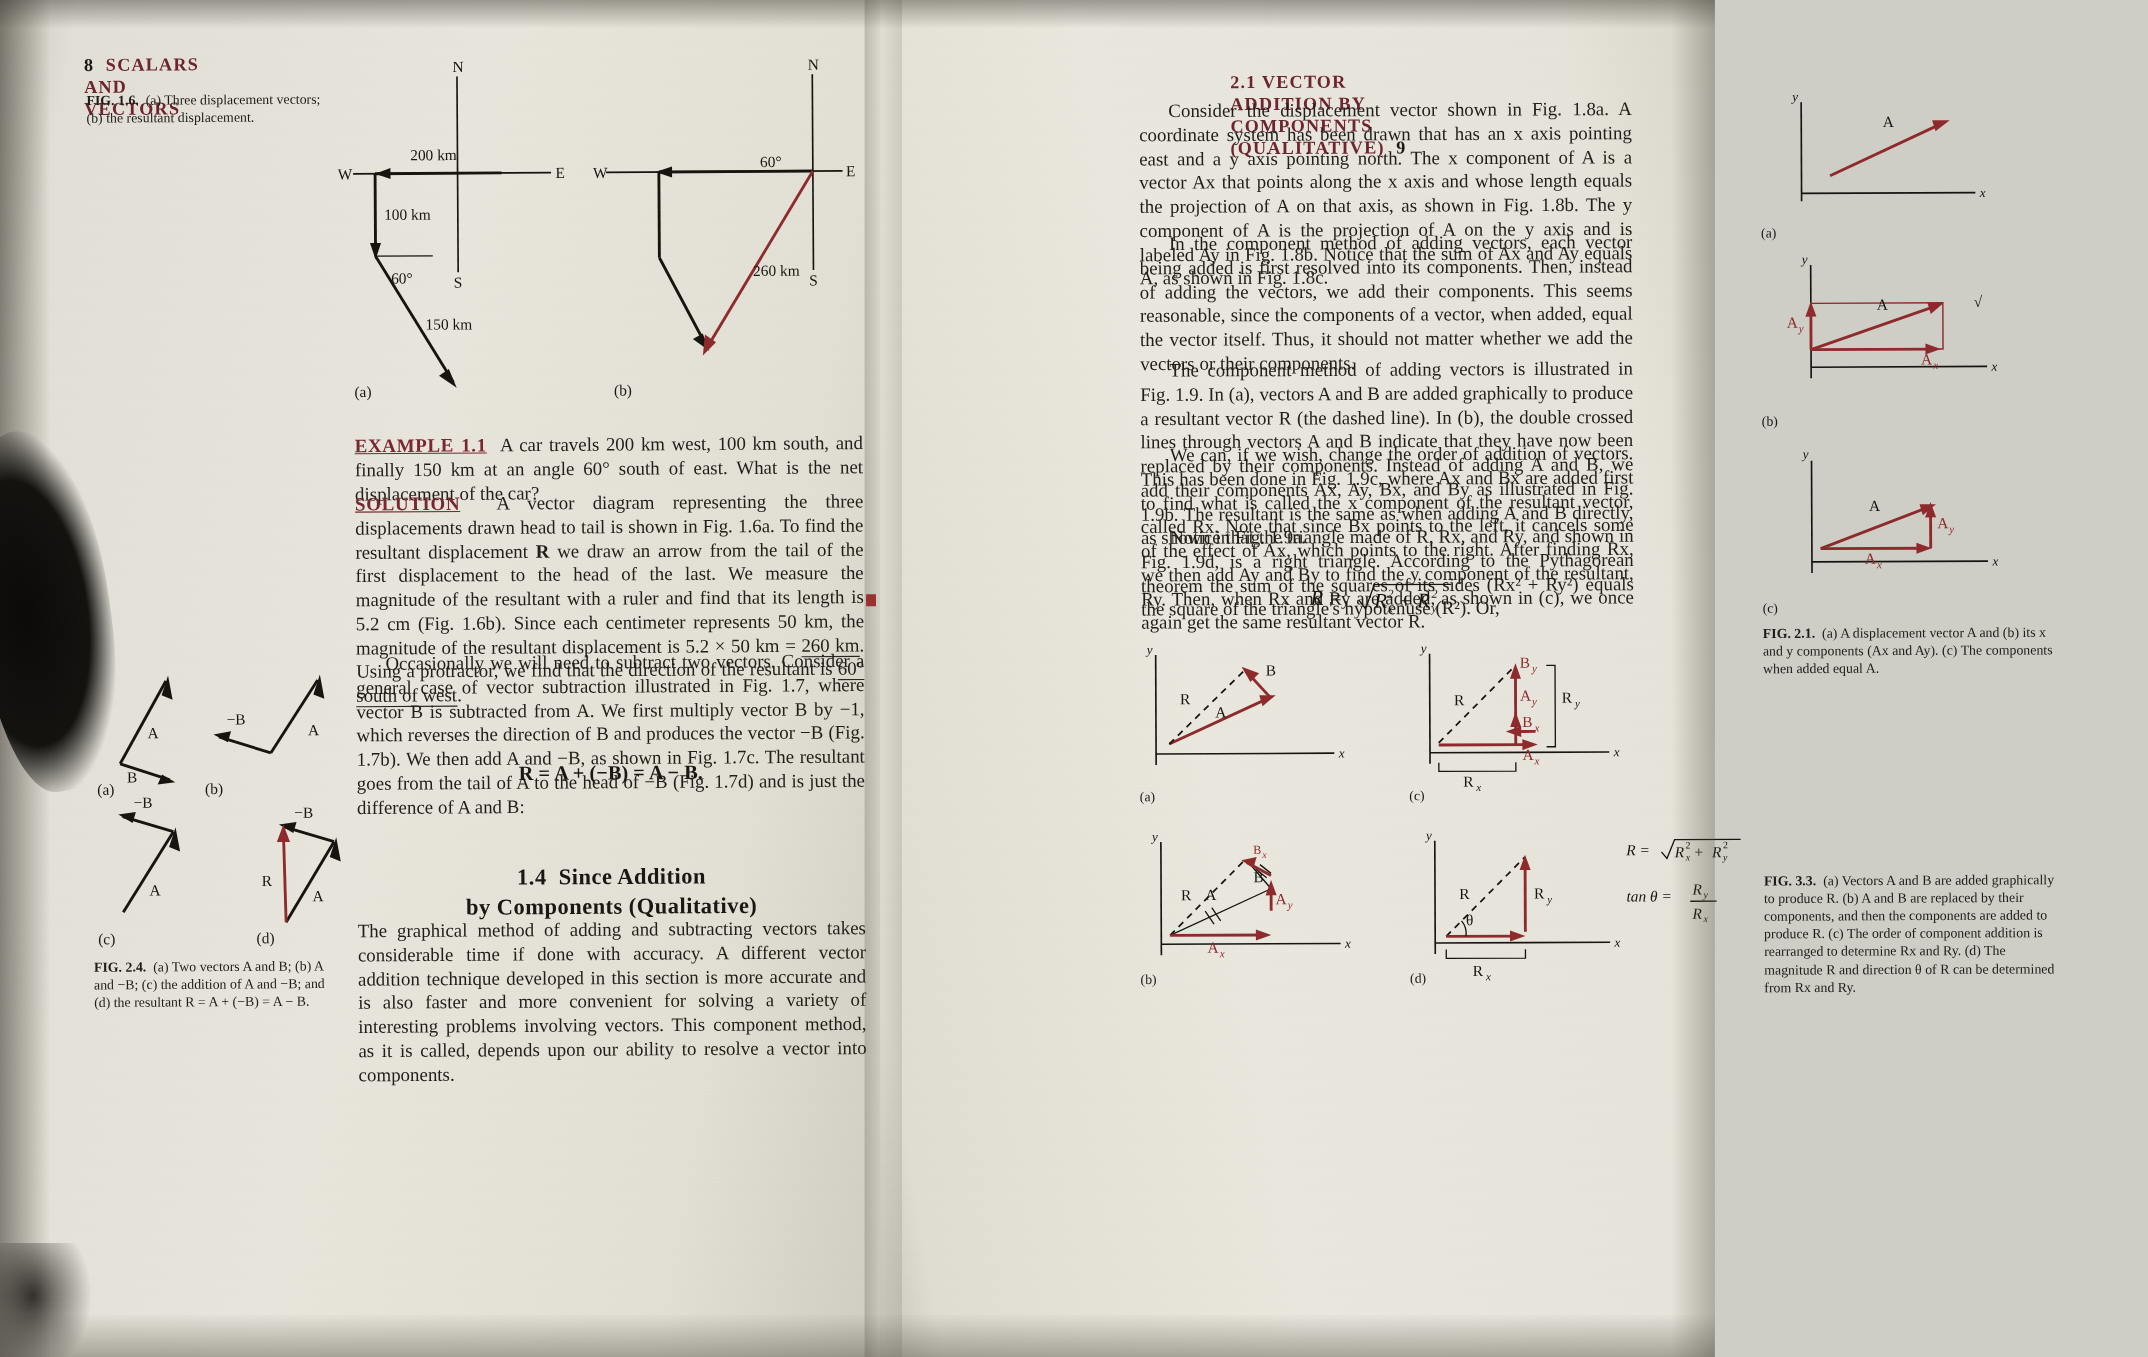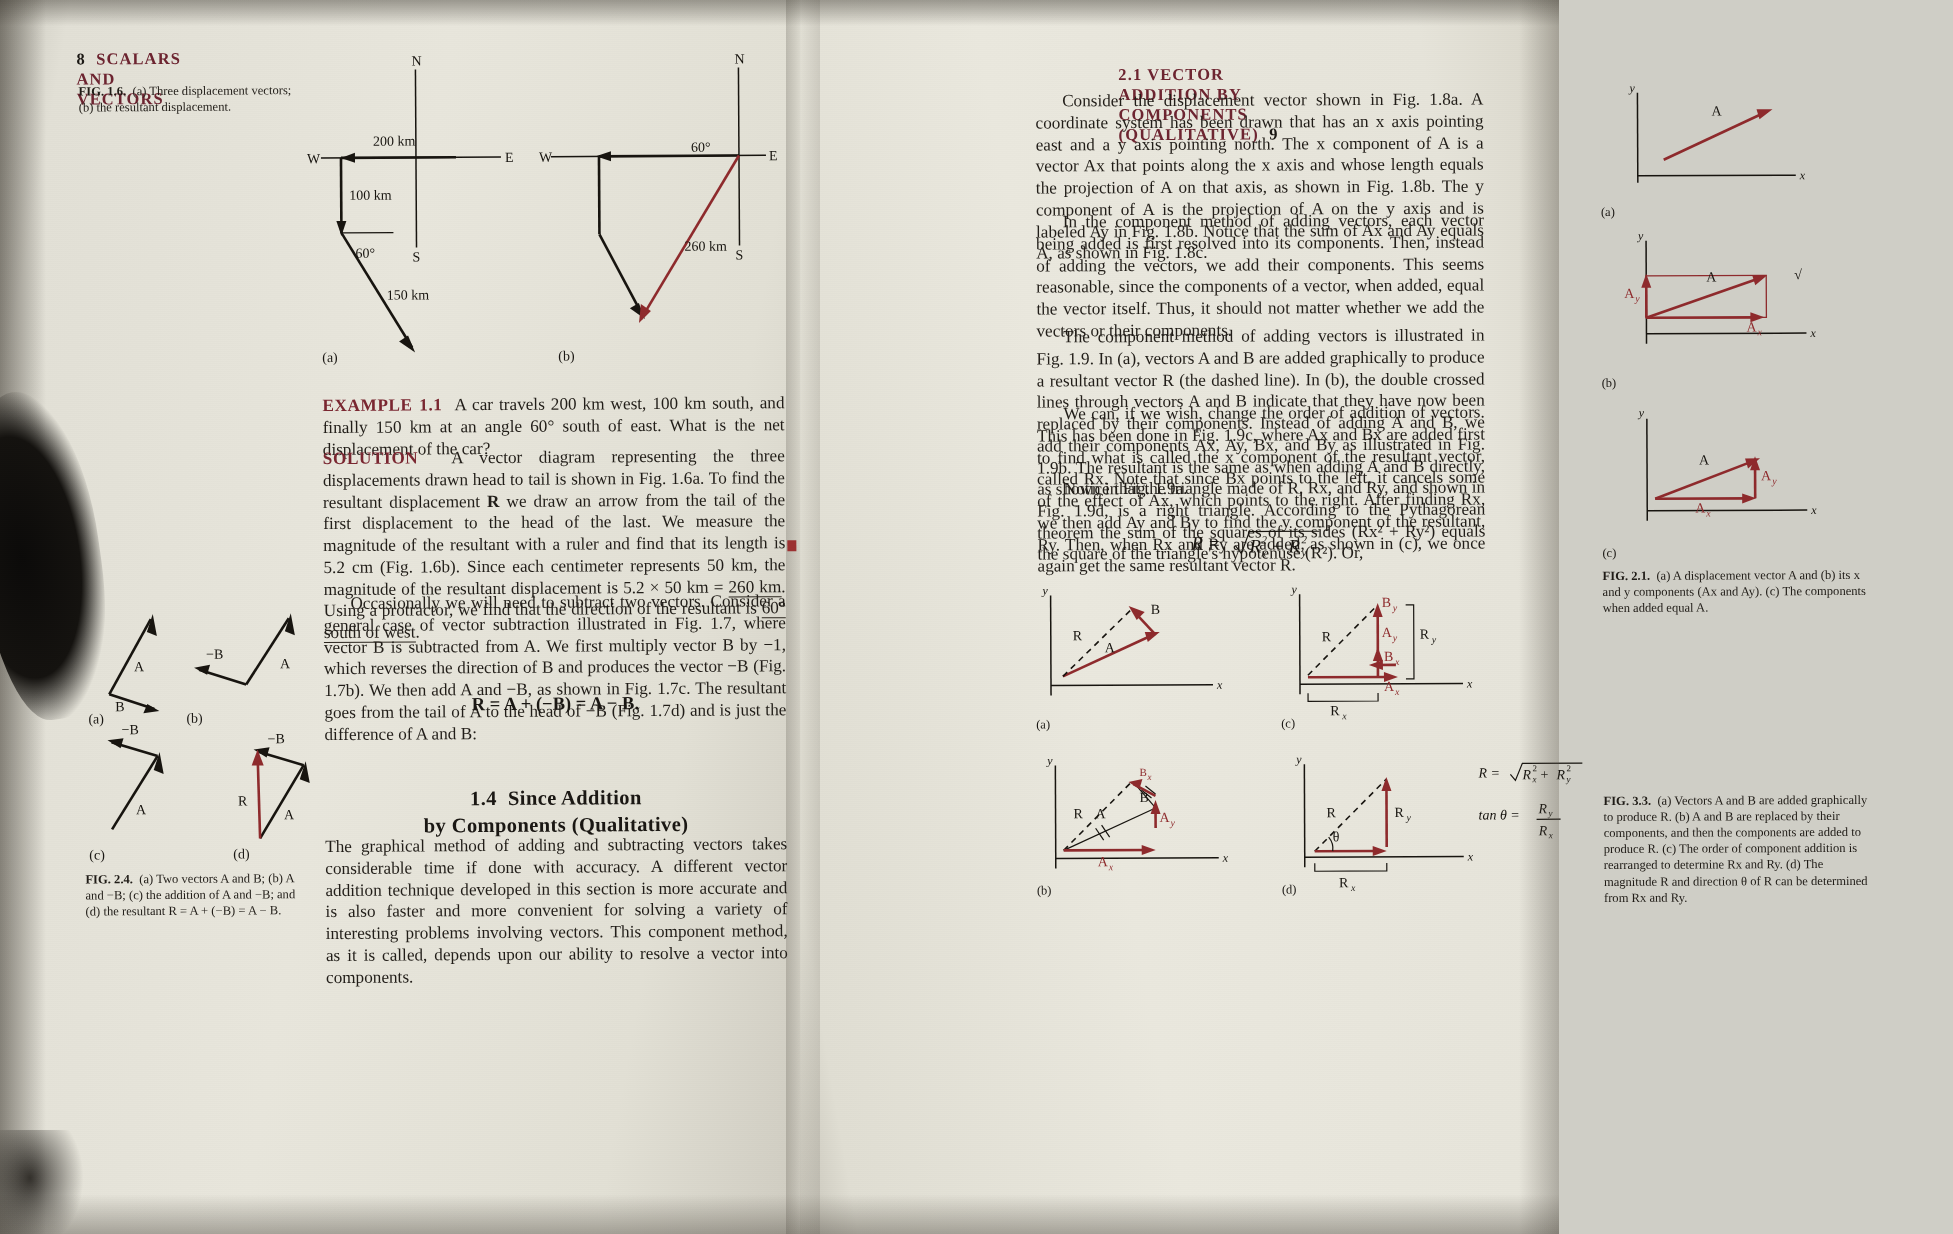--- a/index.html
+++ b/index.html
@@ -38,21 +38,21 @@
   
   .running{position:absolute;font-family:"Liberation Serif",serif;font-weight:bold;
     color:#6d2430;letter-spacing:1.1px;font-size:16.5px;}
   .folio{color:#1a1713;}
   .body{position:absolute;font-size:17.2px;line-height:1.265;text-align:justify;
     color:#211d18;}
   .body p{margin:0 0 0 0;text-indent:1.55em;}
   .body p.noind{text-indent:0;}
   .caption{position:absolute;font-size:12.6px;line-height:1.28;color:#1f1b16;}
   .caption b{font-weight:bold;}
-  .lead{font-weight:bold;color:#7a2630;letter-spacing:.6px;}
+  .lead{font-weight:bold;color:#7a2630;letter-spacing:.6px;text-decoration:underline;}
   .eq{position:absolute;text-align:center;font-size:18.5px;}
   .secthead{position:absolute;text-align:center;font-weight:bold;font-size:20.5px;line-height:1.3;letter-spacing:.4px;}
   .figlbl{position:absolute;font-size:14px;}
   .figlbl.sm{font-size:12.5px;}
   .red{color:#8a2b2f;}
   svg{position:absolute;overflow:visible;}
   .vec{stroke:#17140f;stroke-width:2.6;fill:none;}
   .vecr{stroke:#8e2a2c;stroke-width:2.6;fill:none;}
   .axis{stroke:#17140f;stroke-width:1.5;fill:none;}
   .dash{stroke:#17140f;stroke-width:1.6;fill:none;stroke-dasharray:6 5;}

